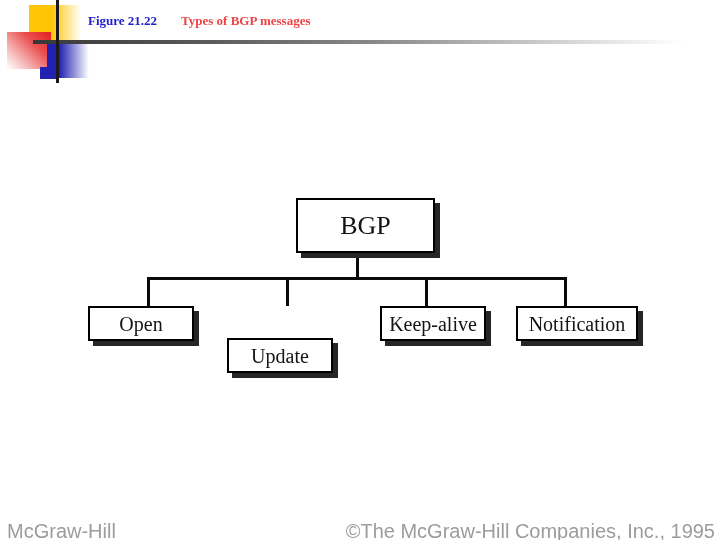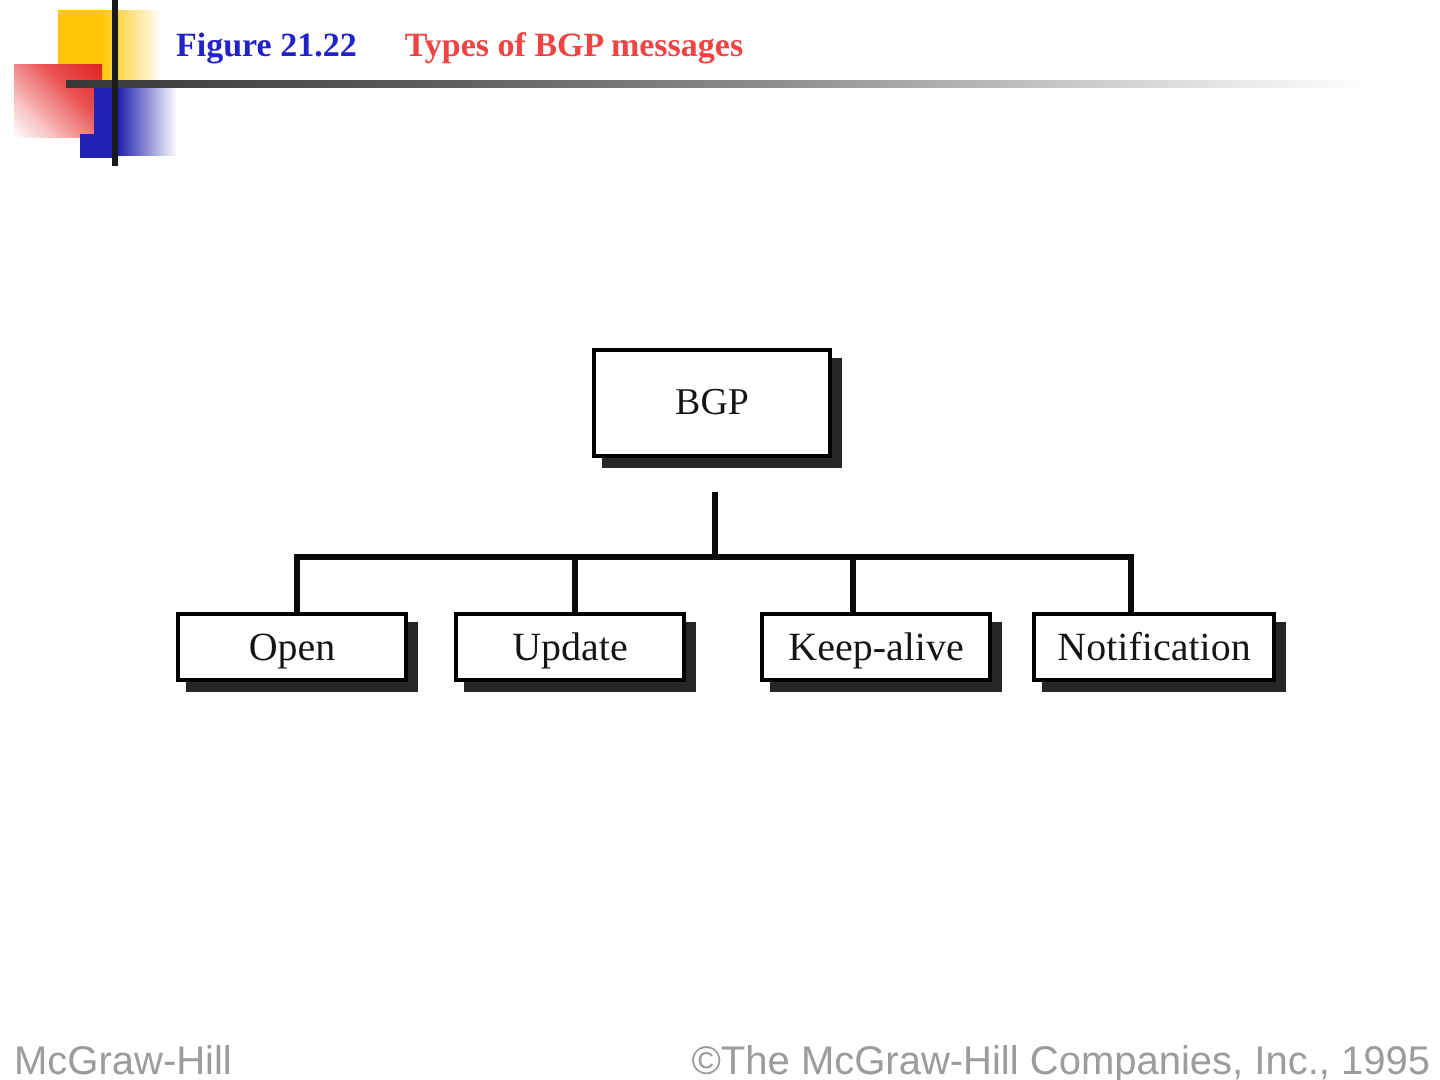--- a/index.html
+++ b/index.html
@@ -35,47 +35,47 @@
   }
   .header-rule {
     position: absolute; left: 33px; top: 40px; height: 4px; right: 0;
     background: linear-gradient(to right, #383838 0%, #5a5a5a 25%, #8a8a8a 50%, #c0c0c0 70%, #e8e8e8 85%, rgba(255,255,255,0) 95%);
   }
 
   
   .header-text {
     position: absolute; left: 88px; top: 13px; height: 22px;
     display: flex; align-items: baseline;
-    font-weight: bold; font-size: 17px; white-space: nowrap;
+    font-weight: bold; font-size: 13px; white-space: nowrap;
   }
   .figure-label { color: #2222cc; }
   .slide-title  { color: #ef4444; margin-left: 24px; }
 
   
   .node {
     position: absolute;
     box-sizing: border-box;
     background: #ffffff;
     border: 2px solid #000000;
     box-shadow: 5px 5px 0 0 #262626;
     color: #141414;
     display: flex; flex-direction: column;
     align-items: center; justify-content: center;
     text-align: center;
   }
   .root-node {
-    left: 296px; top: 174px; width: 120px; height: 55px;
-    font-size: 19px; line-height: 23px;
+    left: 296px; top: 198px; width: 139px; height: 55px;
+    font-size: 26px; line-height: 23px;
   }
   .child-node {
-    top: 306px; width: 116px; height: 35px;
+    top: 306px; width: 106px; height: 35px;
     font-size: 20px; line-height: 20px;
   }
   .child-open         { left: 88px;  }
-  .child-update       { left: 227px; }
+  .child-update       { left: 227px; margin-top: 32px; }
   .child-keepalive    { left: 380px; }
   .child-notification { left: 516px; width: 122px; }
 
   .connector { position: absolute; background: #0a0a0a; }
   .conn-root-stub { left: 356px; top: 246px; width: 3px; height: 34px; }
   .conn-hbar      { left: 147px; top: 277px; width: 420px; height: 3px; }
   .conn-stub      { top: 279px; width: 3px; height: 27px; }
   .conn-stub-0 { left: 147px; }
   .conn-stub-1 { left: 286px; }
   .conn-stub-2 { left: 425px; }

